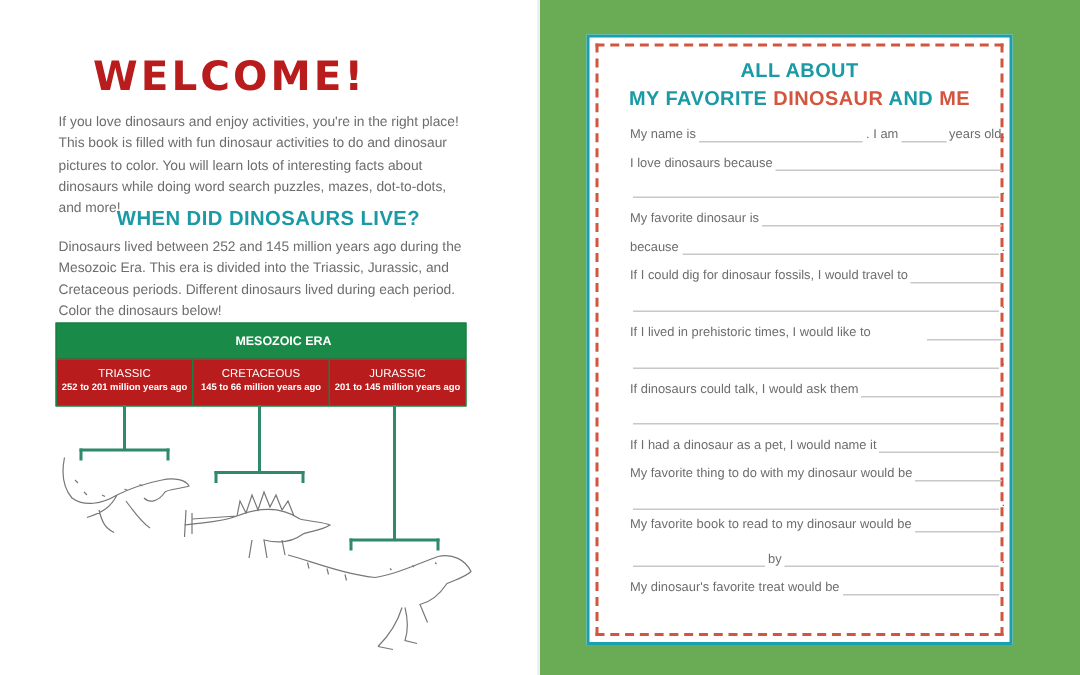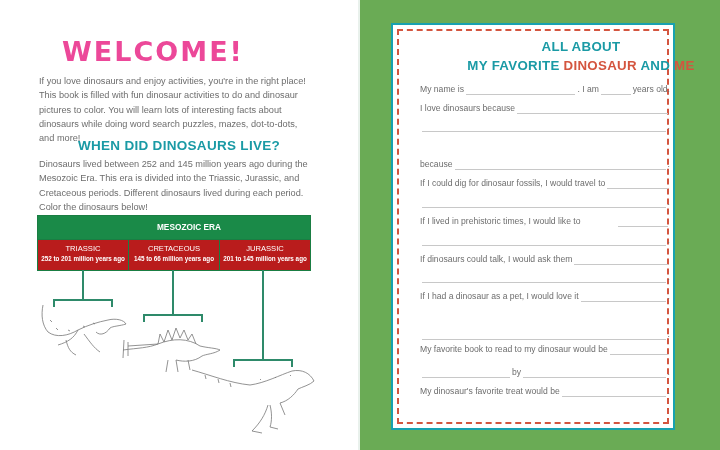--- a/index.html
+++ b/index.html
@@ -1,36 +1,36 @@
 <!DOCTYPE html>
 <html><head>
 <meta charset="utf-8">
 <style>
   html,body{margin:0;padding:0;}
   body{width:720px;height:450px;position:relative;overflow:hidden;background:#fff;font-family:"Liberation Sans",sans-serif;}
   .left{position:absolute;left:0;top:0;width:358px;height:450px;background:#fff;}
   .gutter{position:absolute;left:358px;top:0;width:2px;height:450px;background:#e9f1ec;}
   .right{position:absolute;left:360px;top:0;width:360px;height:450px;background:#6aab55;}
-  .welcome{position:absolute;left:0;width:306px;top:36px;text-align:center;font-family:"DejaVu Sans",sans-serif;font-weight:bold;font-size:27px;letter-spacing:2px;color:#ec4899;}
+  .welcome{position:absolute;left:0;width:306px;top:36px;text-align:center;font-family:"DejaVu Sans",sans-serif;font-weight:bold;font-size:27px;letter-spacing:2px;color:#b91c1c;}
   .para{position:absolute;left:39px;width:275px;font-size:9.2px;line-height:14.3px;color:#6d6d6d;}
   .p1{top:74px;}
   .h2{position:absolute;left:0;width:358px;top:138px;text-align:center;font-weight:bold;font-size:13.5px;color:#1a9aa5;letter-spacing:0.3px;}
   .p2{top:157px;}
   .era{position:absolute;left:37px;top:215px;width:272px;height:54px;border:1px solid #1a7d43;background:#1a8a48;}
   .era-title{height:23px;line-height:23px;text-align:center;color:#fff;font-weight:bold;font-size:8.3px;padding-left:30px;}
   .periods{display:flex;height:30px;background:#b91c1c;border-top:1px solid #1a7d43;}
   .period{flex:1;text-align:center;color:#fff;border-right:1px solid #1a7d43;padding-top:4px;box-sizing:border-box;}
   .period:last-child{border-right:none;}
   .pname{font-size:7.6px;line-height:10px;}
   .prange{font-size:6.3px;font-weight:bold;line-height:10px;}
   .line{position:absolute;background:#2e8a6a;}
   .dino{position:absolute;}
   .card{position:absolute;left:391px;top:23px;width:284px;height:407px;background:#fff;border:2px solid #17a1b0;box-sizing:border-box;}
   .dash{position:absolute;left:4px;top:4px;right:4px;bottom:4px;border:2px dashed #d4553f;}
-  .ctitle{position:absolute;left:0;width:100%;text-align:center;font-weight:bold;font-size:13.3px;color:#1a9aa5;letter-spacing:0.3px;padding-left:48px;}
+  .ctitle{position:absolute;left:0;width:100%;text-align:center;font-weight:bold;font-size:13.3px;color:#1a9aa5;letter-spacing:0.3px;}
   .ct1{top:14px;}
   .ct2{top:33px;}
   .red{color:#d4553f;}
   .form-line{position:absolute;left:27px;width:250px;font-size:8.6px;color:#6d6d6d;height:12px;line-height:12px;white-space:nowrap;display:flex;align-items:flex-end;}
   .blank{display:inline-block;border-bottom:1px solid #c8c8c8;height:9px;margin:0 2px;}
   .fill{flex:1;}
 </style>
 </head>
 <body>
 
@@ -104,20 +104,24 @@
       <span>years old.</span>
   </div>
   <div class="form-line" style="top:77px;">
     <span>I love dinosaurs because</span>
       <span class="blank fill"></span>
   </div>
   <div class="form-line" style="top:95px;">
     <span class="blank fill"></span>
       <span>.</span>
   </div>
+  <div class="form-line" style="top:114px;">
+    <span>My favorite dinosaur is</span>
+      <span class="blank fill"></span>
+  </div>
   <div class="form-line" style="top:133px;">
     <span>because</span>
       <span class="blank fill"></span>
       <span>.</span>
   </div>
   <div class="form-line" style="top:152px;">
     <span>If I could dig for dinosaur fossils, I would travel to</span>
       <span class="blank fill"></span>
   </div>
   <div class="form-line" style="top:171px;">
@@ -134,23 +138,27 @@
   </div>
   <div class="form-line" style="top:228px;">
     <span>If dinosaurs could talk, I would ask them</span>
       <span class="blank fill"></span>
   </div>
   <div class="form-line" style="top:246px;">
     <span class="blank fill"></span>
       <span>.</span>
   </div>
   <div class="form-line" style="top:265px;">
-    <span>If I had a dinosaur as a pet, I would love it</span>
+    <span>If I had a dinosaur as a pet, I would name it</span>
       <span class="blank fill"></span>
       <span>.</span>
+  </div>
+  <div class="form-line" style="top:284px;">
+    <span>My favorite thing to do with my dinosaur would be</span>
+      <span class="blank fill"></span>
   </div>
   <div class="form-line" style="top:303px;">
     <span class="blank fill"></span>
       <span>.</span>
   </div>
   <div class="form-line" style="top:318px;">
     <span>My favorite book to read to my dinosaur would be</span>
       <span class="blank fill"></span>
   </div>
   <div class="form-line" style="top:341px;">

